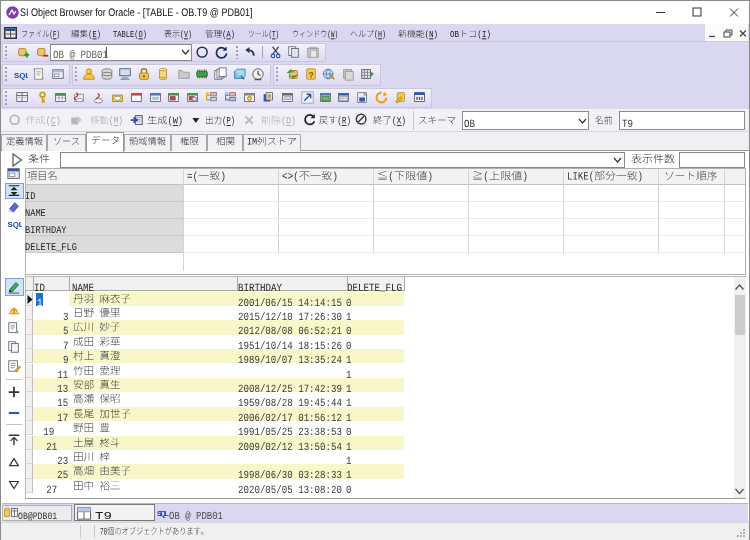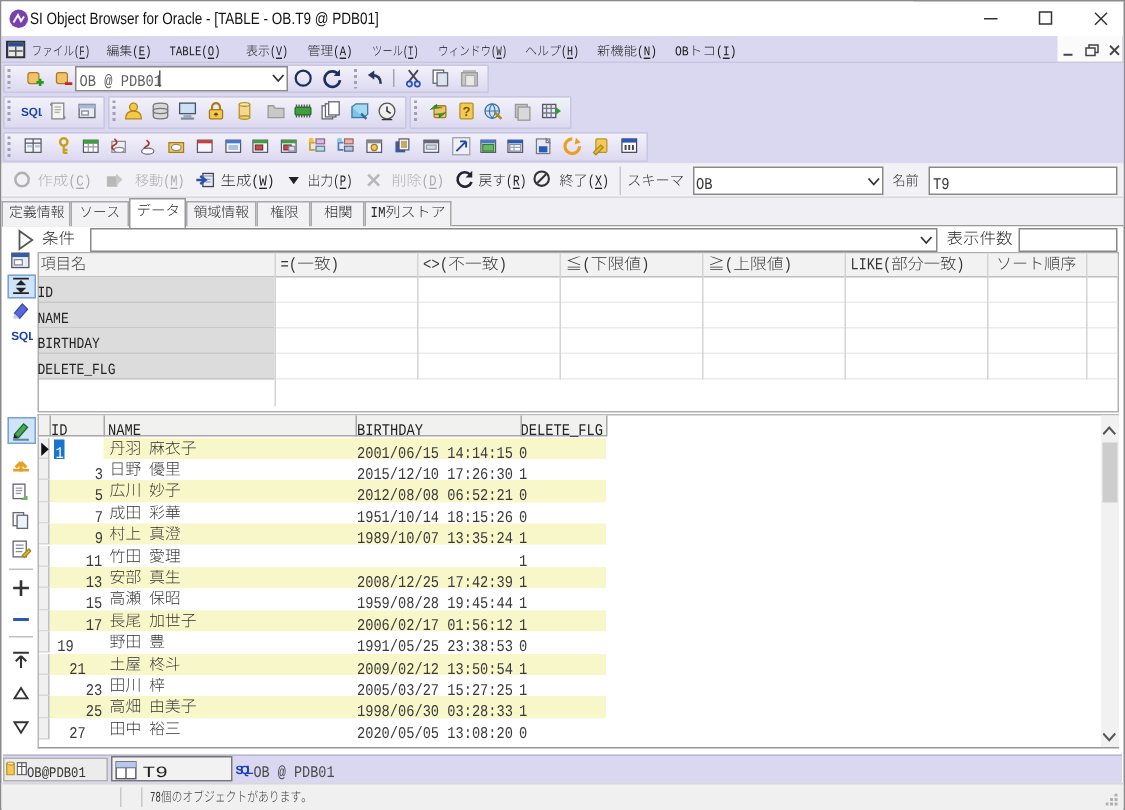--- a/index.html
+++ b/index.html
@@ -972,21 +972,21 @@
         <use href="#u9577" transform="translate(0.0,8.4) scale(0.01055,-0.01055)"></use>
         <use href="#u5c3e" transform="translate(10.6,8.4) scale(0.01055,-0.01055)"></use>
         <use href="#u52a0" transform="translate(26.4,8.4) scale(0.01055,-0.01055)"></use>
         <use href="#u4e16" transform="translate(36.9,8.4) scale(0.01055,-0.01055)"></use>
         <use href="#u5b50" transform="translate(47.5,8.4) scale(0.01055,-0.01055)"></use>
       </svg></div>
     <div style="position:absolute;left:236.8px;top:407.7px;line-height:13px"><span style="display:inline-block;transform:scaleX(0.8288);transform-origin:0 0;text-rendering:geometricPrecision;font:11px 'Liberation Mono',monospace;color:#3a3a3a;white-space:pre">2006/02/17 01:56:12</span></div>
     <div style="position:absolute;left:345px;top:407.7px;line-height:13px"><span style="display:inline-block;transform:scaleX(0.8333);transform-origin:0 0;text-rendering:geometricPrecision;font:11px 'Liberation Mono',monospace;color:#3a3a3a;white-space:pre">1</span></div>
     <div class="abs" style="left:32px;top:420.1px;width:371px;height:14.4px;background:#ffffff"></div>
     <div class="abs" style="left:25px;top:420.1px;width:7px;height:14.4px;background:#f0f0f0;border-bottom:1px solid #d8d8d8;border-right:1px solid #c0c0c0"></div>
-    <div style="position:absolute;left:24px;top:422.1px;width:35.5px;text-align:center;line-height:13px"><span style="display:inline-block;transform:scaleX(0.8333);transform-origin:100% 0;text-rendering:geometricPrecision;font:11px 'Liberation Mono',monospace;color:#3a3a3a;white-space:pre">19</span></div>
+    <div style="position:absolute;left:40px;top:422.1px;width:35.5px;text-align:left;line-height:13px"><span style="display:inline-block;transform:scaleX(0.8333);transform-origin:100% 0;text-rendering:geometricPrecision;font:11px 'Liberation Mono',monospace;color:#3a3a3a;white-space:pre">19</span></div>
     <div style="position:absolute;left:71.8px;top:422.1px;line-height:0"><svg width="37" height="13" viewBox="0 0 37 13" fill="#313131">
         <use href="#u91ce" transform="translate(0.0,8.4) scale(0.01055,-0.01055)"></use>
         <use href="#u7530" transform="translate(10.6,8.4) scale(0.01055,-0.01055)"></use>
         <use href="#u8c4a" transform="translate(26.4,8.4) scale(0.01055,-0.01055)"></use>
       </svg></div>
     <div style="position:absolute;left:236.8px;top:422.1px;line-height:13px"><span style="display:inline-block;transform:scaleX(0.8288);transform-origin:0 0;text-rendering:geometricPrecision;font:11px 'Liberation Mono',monospace;color:#3a3a3a;white-space:pre">1991/05/25 23:38:53</span></div>
     <div style="position:absolute;left:345px;top:422.1px;line-height:13px"><span style="display:inline-block;transform:scaleX(0.8333);transform-origin:0 0;text-rendering:geometricPrecision;font:11px 'Liberation Mono',monospace;color:#3a3a3a;white-space:pre">0</span></div>
     <div class="abs" style="left:32px;top:434.5px;width:371px;height:14.4px;background:#f8f7ca"></div>
     <div class="abs" style="left:25px;top:434.5px;width:7px;height:14.4px;background:#f0f0f0;border-bottom:1px solid #d8d8d8;border-right:1px solid #c0c0c0"></div>
     <div style="position:absolute;left:32px;top:436.5px;width:35.5px;text-align:center;line-height:13px"><span style="display:inline-block;transform:scaleX(0.8333);transform-origin:100% 0;text-rendering:geometricPrecision;font:11px 'Liberation Mono',monospace;color:#3a3a3a;white-space:pre">21</span></div>
@@ -999,21 +999,20 @@
     <div style="position:absolute;left:236.8px;top:436.5px;line-height:13px"><span style="display:inline-block;transform:scaleX(0.8288);transform-origin:0 0;text-rendering:geometricPrecision;font:11px 'Liberation Mono',monospace;color:#3a3a3a;white-space:pre">2009/02/12 13:50:54</span></div>
     <div style="position:absolute;left:345px;top:436.5px;line-height:13px"><span style="display:inline-block;transform:scaleX(0.8333);transform-origin:0 0;text-rendering:geometricPrecision;font:11px 'Liberation Mono',monospace;color:#3a3a3a;white-space:pre">1</span></div>
     <div class="abs" style="left:32px;top:448.9px;width:371px;height:14.4px;background:#ffffff"></div>
     <div class="abs" style="left:25px;top:448.9px;width:7px;height:14.4px;background:#f0f0f0;border-bottom:1px solid #d8d8d8;border-right:1px solid #c0c0c0"></div>
     <div style="position:absolute;left:32px;top:450.9px;width:35.5px;text-align:right;line-height:13px"><span style="display:inline-block;transform:scaleX(0.8333);transform-origin:100% 0;text-rendering:geometricPrecision;font:11px 'Liberation Mono',monospace;color:#3a3a3a;white-space:pre">23</span></div>
     <div style="position:absolute;left:71.8px;top:450.9px;line-height:0"><svg width="37" height="13" viewBox="0 0 37 13" fill="#313131">
         <use href="#u7530" transform="translate(0.0,8.4) scale(0.01055,-0.01055)"></use>
         <use href="#u5ddd" transform="translate(10.6,8.4) scale(0.01055,-0.01055)"></use>
         <use href="#u6893" transform="translate(26.4,8.4) scale(0.01055,-0.01055)"></use>
       </svg></div>
-    <div style="position:absolute;left:236.8px;top:450.9px;line-height:13px"><span style="display:inline-block;transform:scaleX(0.8288);transform-origin:0 0;text-rendering:geometricPrecision;font:11px 'Liberation Mono',monospace;color:#3a3a3a;white-space:pre">2005/03/27 15:27:25</span></div>
     <div style="position:absolute;left:345px;top:450.9px;line-height:13px"><span style="display:inline-block;transform:scaleX(0.8333);transform-origin:0 0;text-rendering:geometricPrecision;font:11px 'Liberation Mono',monospace;color:#3a3a3a;white-space:pre">1</span></div>
     <div class="abs" style="left:32px;top:463.3px;width:371px;height:14.4px;background:#f8f7ca"></div>
     <div class="abs" style="left:25px;top:463.3px;width:7px;height:14.4px;background:#f0f0f0;border-bottom:1px solid #d8d8d8;border-right:1px solid #c0c0c0"></div>
     <div style="position:absolute;left:32px;top:465.3px;width:35.5px;text-align:right;line-height:13px"><span style="display:inline-block;transform:scaleX(0.8333);transform-origin:100% 0;text-rendering:geometricPrecision;font:11px 'Liberation Mono',monospace;color:#3a3a3a;white-space:pre">25</span></div>
     <div style="position:absolute;left:71.8px;top:465.3px;line-height:0"><svg width="59" height="13" viewBox="0 0 59 13" fill="#313131">
         <use href="#u9ad8" transform="translate(0.0,8.4) scale(0.01055,-0.01055)"></use>
         <use href="#u7551" transform="translate(10.6,8.4) scale(0.01055,-0.01055)"></use>
         <use href="#u7531" transform="translate(26.4,8.4) scale(0.01055,-0.01055)"></use>
         <use href="#u7f8e" transform="translate(36.9,8.4) scale(0.01055,-0.01055)"></use>
         <use href="#u5b50" transform="translate(47.5,8.4) scale(0.01055,-0.01055)"></use>

